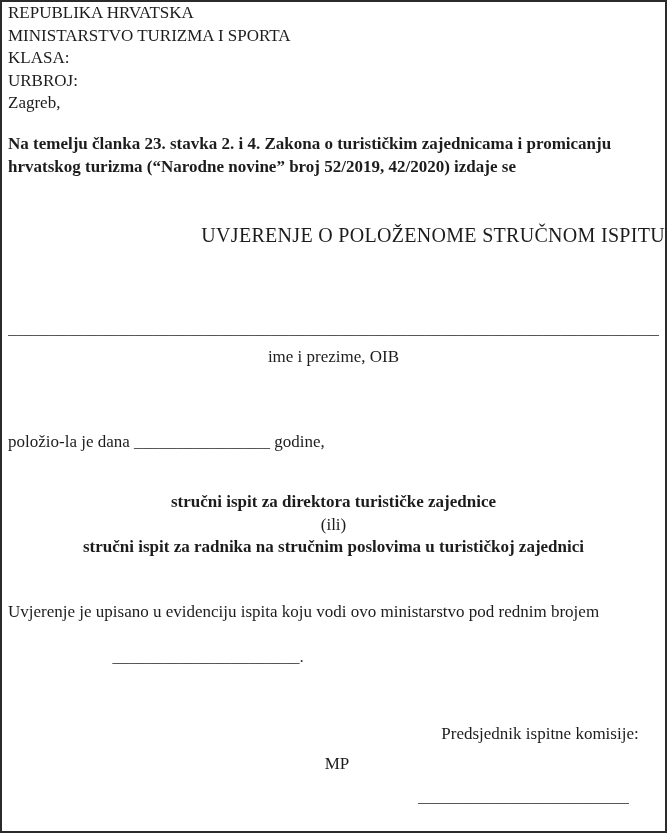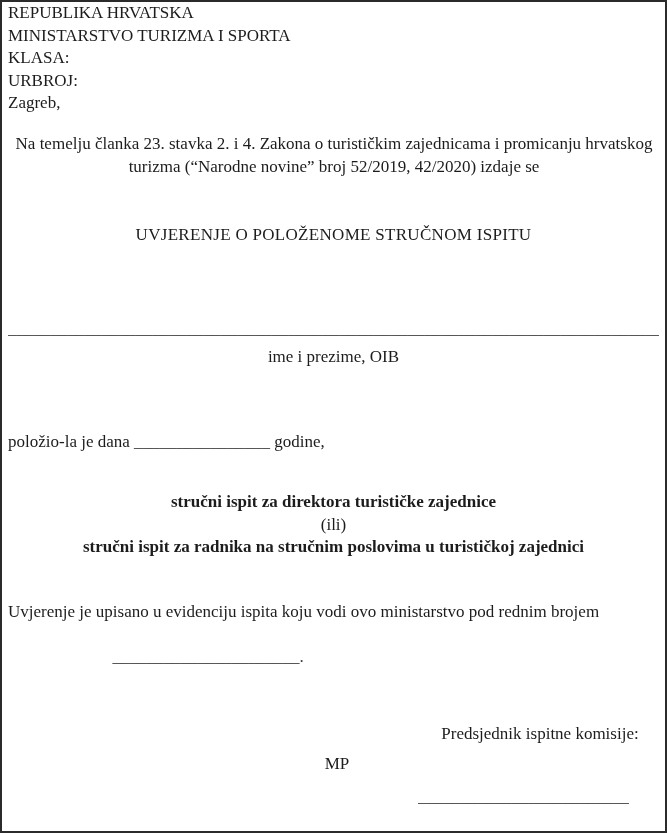--- a/index.html
+++ b/index.html
@@ -13,24 +13,24 @@
     width: 667px; height: 833px;
     background: #ffffff;
     border: 2px solid #2b2b2b;
     color: #1c1c1c;
     font-size: 17px;
     line-height: 22.5px;
     overflow: hidden;
   }
   .abs { position: absolute; }
   .header-block { top: 0px; left: 6px; right: 6px; }
-  .legal-paragraph { top: 131px; left: 6px; width: 652px; text-align: center; }
+  .legal-paragraph { top: 131px; left: 6px; width: 652px; text-align: left; font-weight: bold; }
   .doc-title {
     top: 222px; left: 0; width: 663px;
-    text-align: center; font-size: 17px; letter-spacing: 0.3px;
+    text-align: right; font-size: 20px; letter-spacing: 0.3px;
   }
   .fill-line {
     white-space: nowrap; overflow: hidden;
     color: #3a3a3a;
   }
   .name-fill { top: 316px; left: 6px; width: 651px; }
   .name-caption { top: 344px; left: 0; width: 663px; text-align: center; }
   .date-line { top: 429px; left: 6px; width: 652px; white-space: nowrap; }
   .date-line .blank { color: #3a3a3a; margin-top: 8px; }
   .exam-block { top: 489px; left: 0; width: 663px; text-align: center; }

